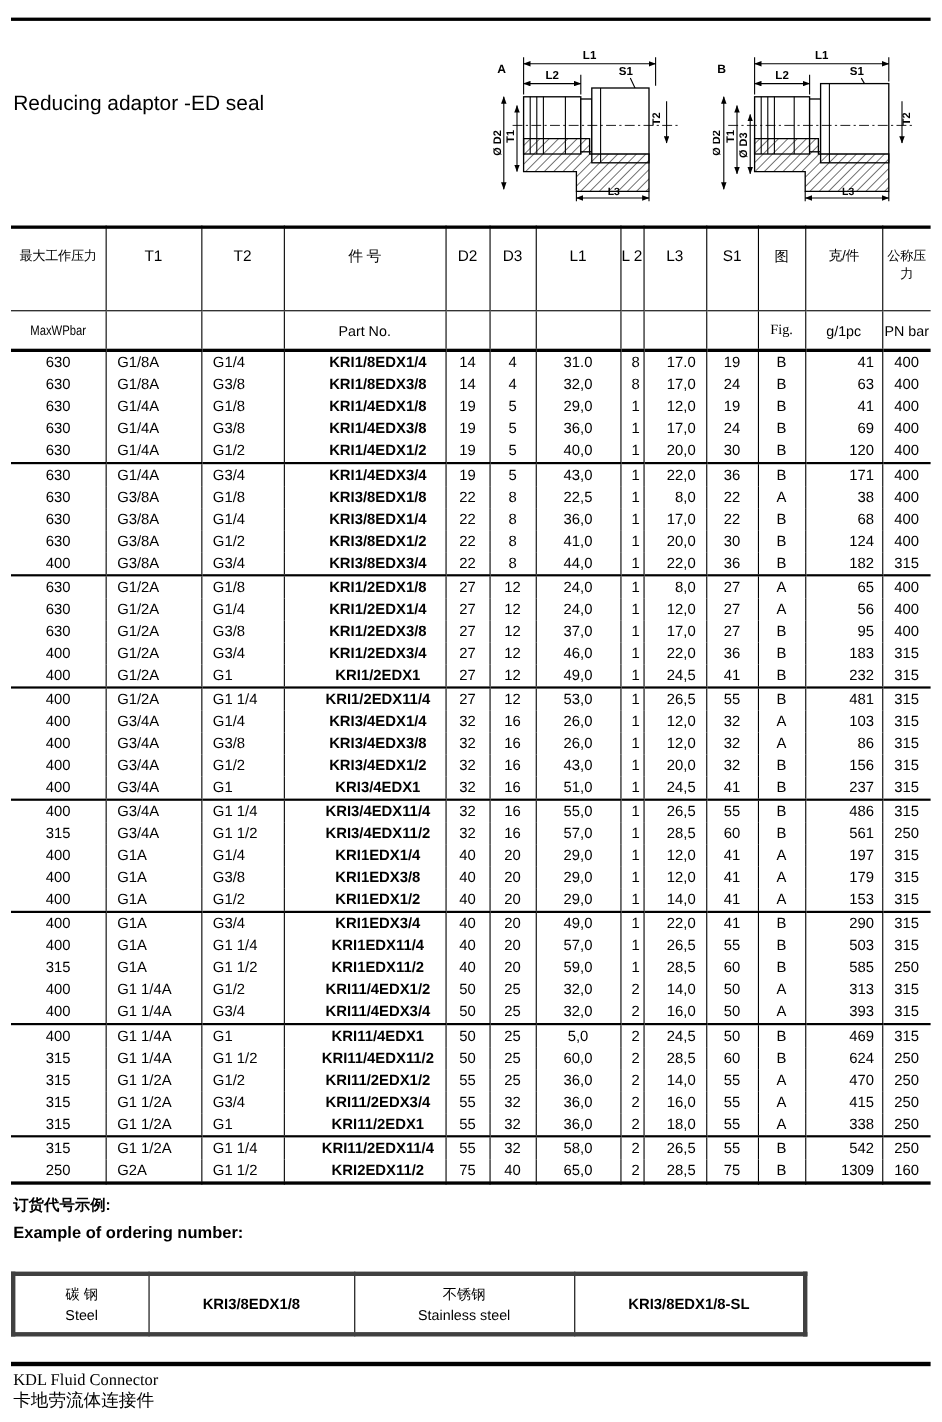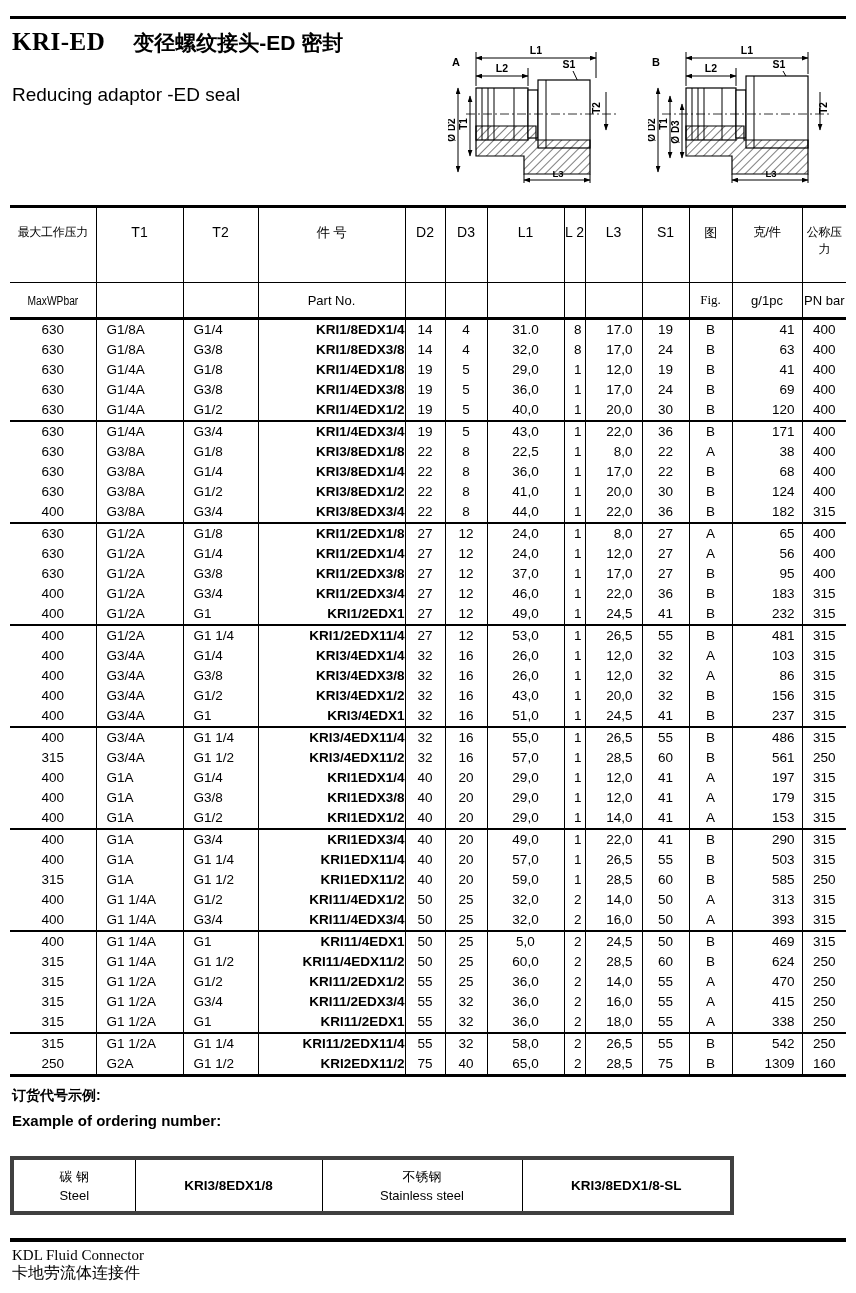--- a/index.html
+++ b/index.html
@@ -27,21 +27,21 @@
   table.spec td:first-child{border-left:none;}
   table.spec thead tr.h1 td{height:58px;vertical-align:top;padding-top:16px;text-align:center;font-size:14px;line-height:17px;}
   table.spec thead tr.h1 td.cn{font-size:12px;letter-spacing:-.3px;}
   table.spec thead tr.h1 td{border-bottom:1px solid #000;}
   table.spec thead tr.h2 td{height:34px;text-align:center;font-size:13px;border-bottom:3px solid #000;}
   .condensed{display:inline-block;transform:scaleX(.82);transform-origin:center;font-size:12.5px;}
   .serif{font-family:"Liberation Serif",serif;}
   table.spec tbody td{height:20px;line-height:20px;white-space:nowrap;text-align:center;}
   table.spec tbody tr:nth-child(5n) td{border-bottom:2px solid #000;}
   table.spec tbody td:nth-child(2),table.spec tbody td:nth-child(3){text-align:left;padding-left:10px;}
-  table.spec tbody td:nth-child(4){text-align:right;padding-left:24px;font-weight:bold;}
+  table.spec tbody td:nth-child(4){text-align:center;padding-left:24px;font-weight:bold;}
   table.spec tbody td:nth-child(8){text-align:right;padding-right:3px;}
   table.spec tbody td:nth-child(9){text-align:right;padding-right:9px;}
   table.spec tbody td:nth-child(12){text-align:right;padding-right:7px;}
 
   .order-head-cn{position:absolute;top:1087px;left:12px;font-weight:bold;font-size:14px;}
   .order-head-en{position:absolute;top:1112px;left:12px;font-weight:bold;font-size:15px;}
   table.order{
     position:absolute;top:1156px;left:10px;width:720px;border-collapse:collapse;table-layout:fixed;
     border:4px solid #404040;font-size:13px;
   }
@@ -54,23 +54,20 @@
   .footer-cn{position:absolute;top:1263px;left:12px;font-size:16px;}
   .page-num{position:absolute;top:1296px;left:412px;font-family:"Liberation Serif",serif;font-size:14px;}
 </style>
 </head>
 <body>
 
 <div class="page">
 
   <div class="rule-top"></div>
 
-  <div class="title-row">
-    <span class="title-code">KRI-ED</span><span class="title-cn">变径螺纹接头-ED 密封</span>
-  </div>
   <div class="subtitle">Reducing adaptor -ED seal</div>
 
   <div class="diagrams">
 
     <svg width="196" height="164" viewBox="0 0 196 164">
       <defs>
         <marker id="arA" viewBox="0 0 8 6" refX="7.5" refY="3" markerWidth="7" markerHeight="5" orient="auto-start-reverse">
             <path d="M0,0L8,3L0,6z"></path>
           </marker>
         <pattern id="hatchA" patternUnits="userSpaceOnUse" width="6" height="6" patternTransform="rotate(45)">

